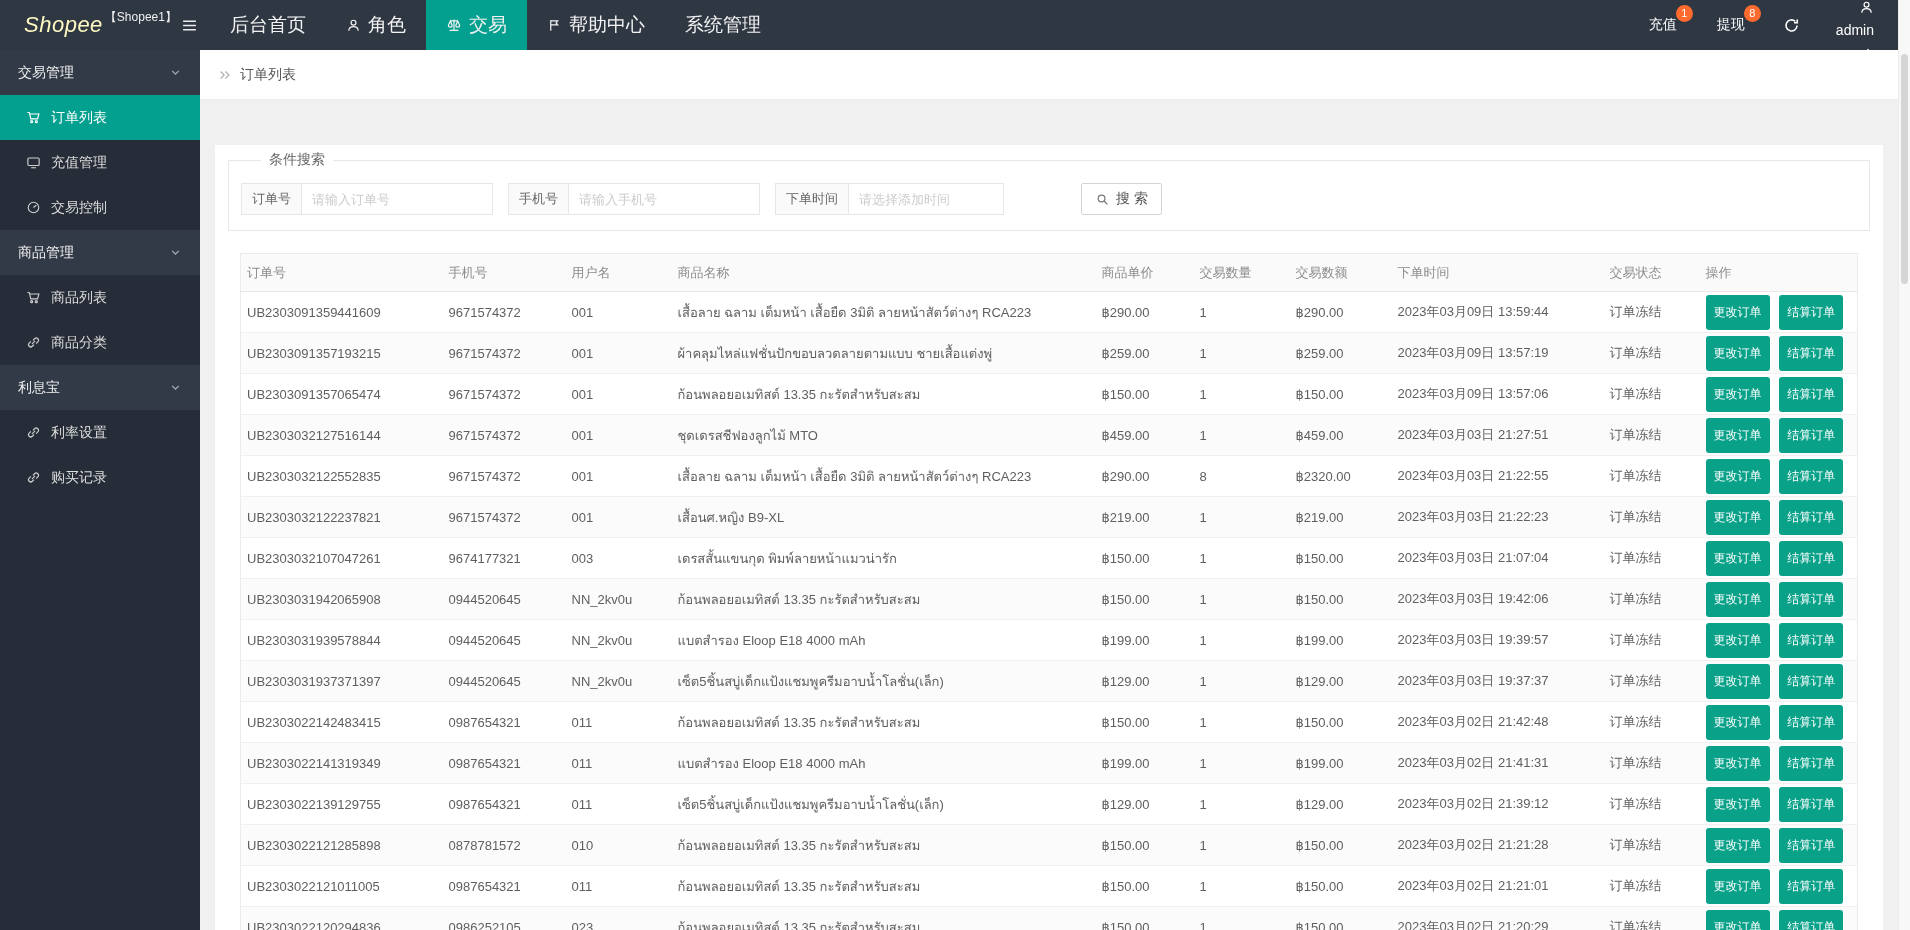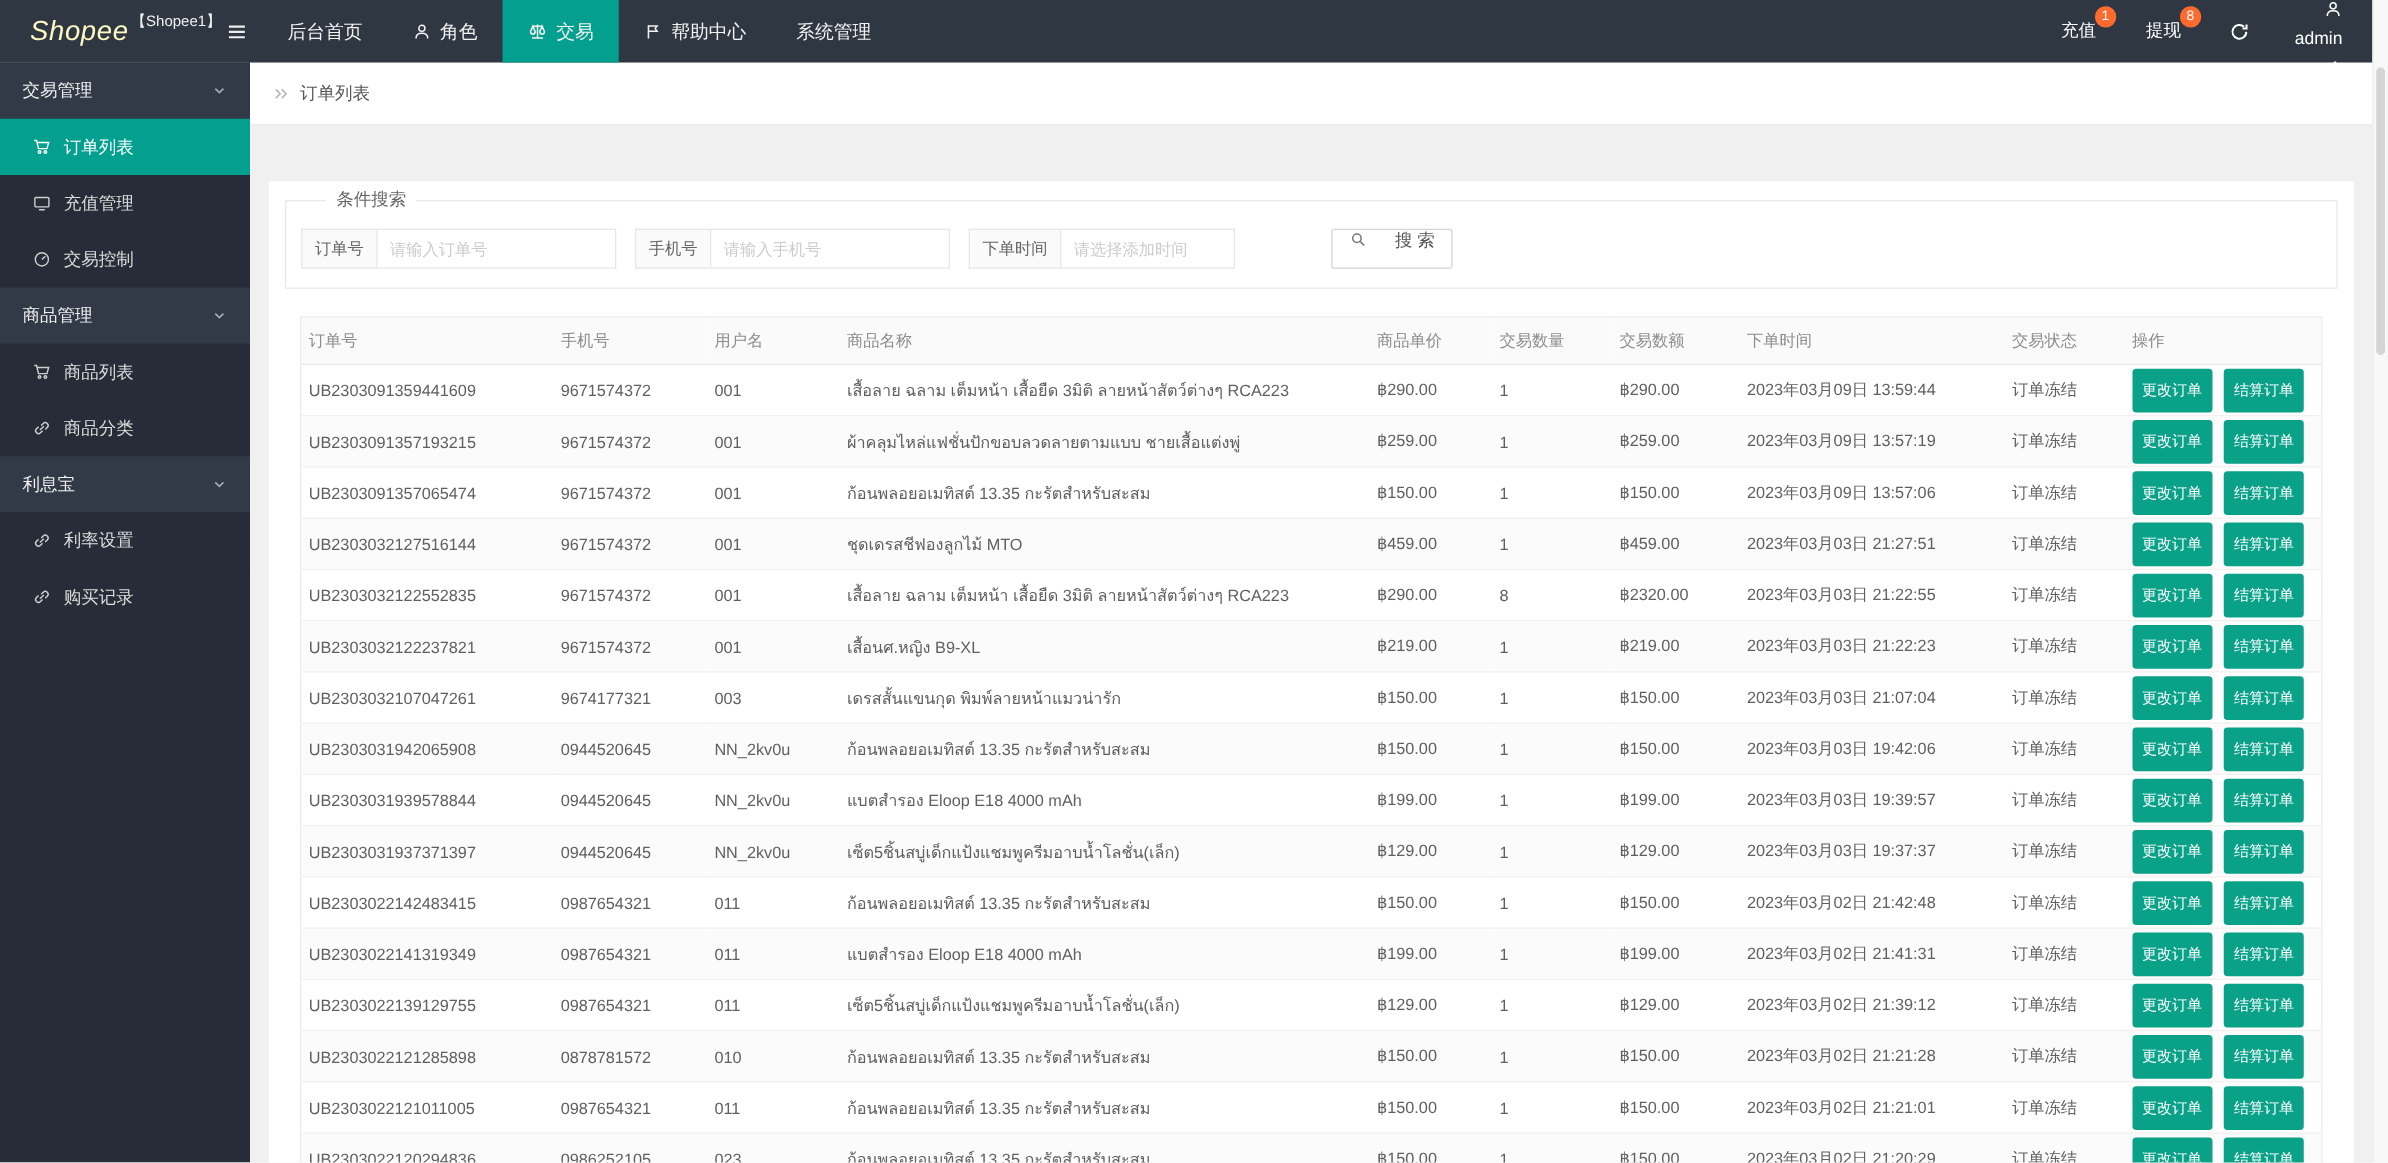--- a/index.html
+++ b/index.html
@@ -15,21 +15,21 @@
   .navbar {
     position:absolute; top:0; left:0; right:12px; height:50px;
     background:#2f3743; display:flex; align-items:stretch; color:#fff; z-index:5;
   }
   .logo { width:168px; display:flex; align-items:center; padding-left:24px; }
   .logo-main { font-size:22px; color:#fef9c3; letter-spacing:.5px;font-style:italic; }
   .logo-sub { font-size:12px; color:#f0f0f0; margin-left:2px; align-self:flex-start; margin-top:9px; }
   .hamburger { width:42px; display:flex; align-items:center; justify-content:center; cursor:pointer; color:#eee; }
   .nav-item {
     display:flex; align-items:center; gap:7px; padding:0 20px;
-    font-size:15px; color:#f2f2f2; cursor:pointer; white-space:nowrap;
+    font-size:19px; color:#f2f2f2; cursor:pointer; white-space:nowrap;
   }
   .nav-item.active { background:#04a08f; }
   .nav-right { margin-left:auto; display:flex; align-items:stretch; }
   .nav-badge-item { position:relative; display:flex; align-items:center; padding:0 20px; font-size:14px; cursor:pointer; }
   .badge {
     position:absolute; top:5px; right:4px; min-width:17px; height:17px; border-radius:9px;
     background:#ff6b2e; color:#fff; font-size:11px; line-height:17px; text-align:center; padding:0 4px;
   }
   .nav-icon-btn { display:flex; align-items:center; padding:0 18px; cursor:pointer; color:#fff; }
   .nav-user { display:flex; align-items:flex-end; gap:7px; padding:0 24px 0 18px; font-size:14px; cursor:pointer;flex-direction:column; }
@@ -59,26 +59,26 @@
   .filter-row { display:flex; align-items:center; }
   .input-group { display:flex; margin-right:15px; }
   .input-label {
     height:32px; line-height:30px; padding:0 10px; background:#fafafa;
     border:1px solid #e6e6e6; border-right:none; font-size:13px; color:#666; white-space:nowrap;
   }
   .input-group input {
     height:32px; border:1px solid #e6e6e6; padding:0 10px; font-size:13px;
     width:192px; color:#666; outline:none; background:#fff;
   }
-  .input-group input.short { width:140px; }
+  .input-group input.short { width:156px; }
   .input-group input::placeholder { color:#ccc; }
   .search-btn {
     height:32px; margin-left:62px; padding:0 13px; background:#fff;
     border:1px solid #d4d4d4; border-radius:2px; font-size:14px; color:#555;
-    display:flex; align-items:flex-start; gap:22px; cursor:pointer;
+    display:flex; align-items:center; gap:6px; cursor:pointer;
   }
   .search-btn .s-icon { color:#777; }
 
   
   .order-table {
     margin:22px 12px 0; width:calc(100% - 24px);
     border-collapse:collapse; table-layout:fixed; border:1px solid #ebebeb; font-size:13px;
   }
   .order-table th {
     height:38px; background:#fafafa; color:#8c8c8c; font-weight:normal;

